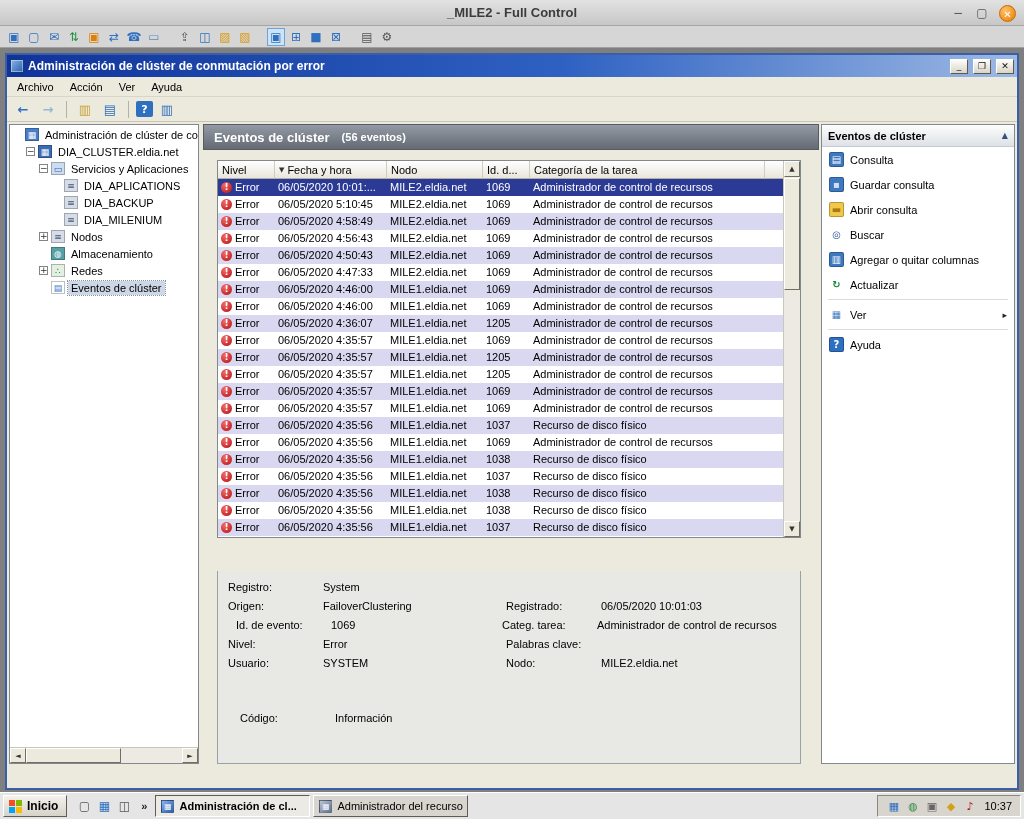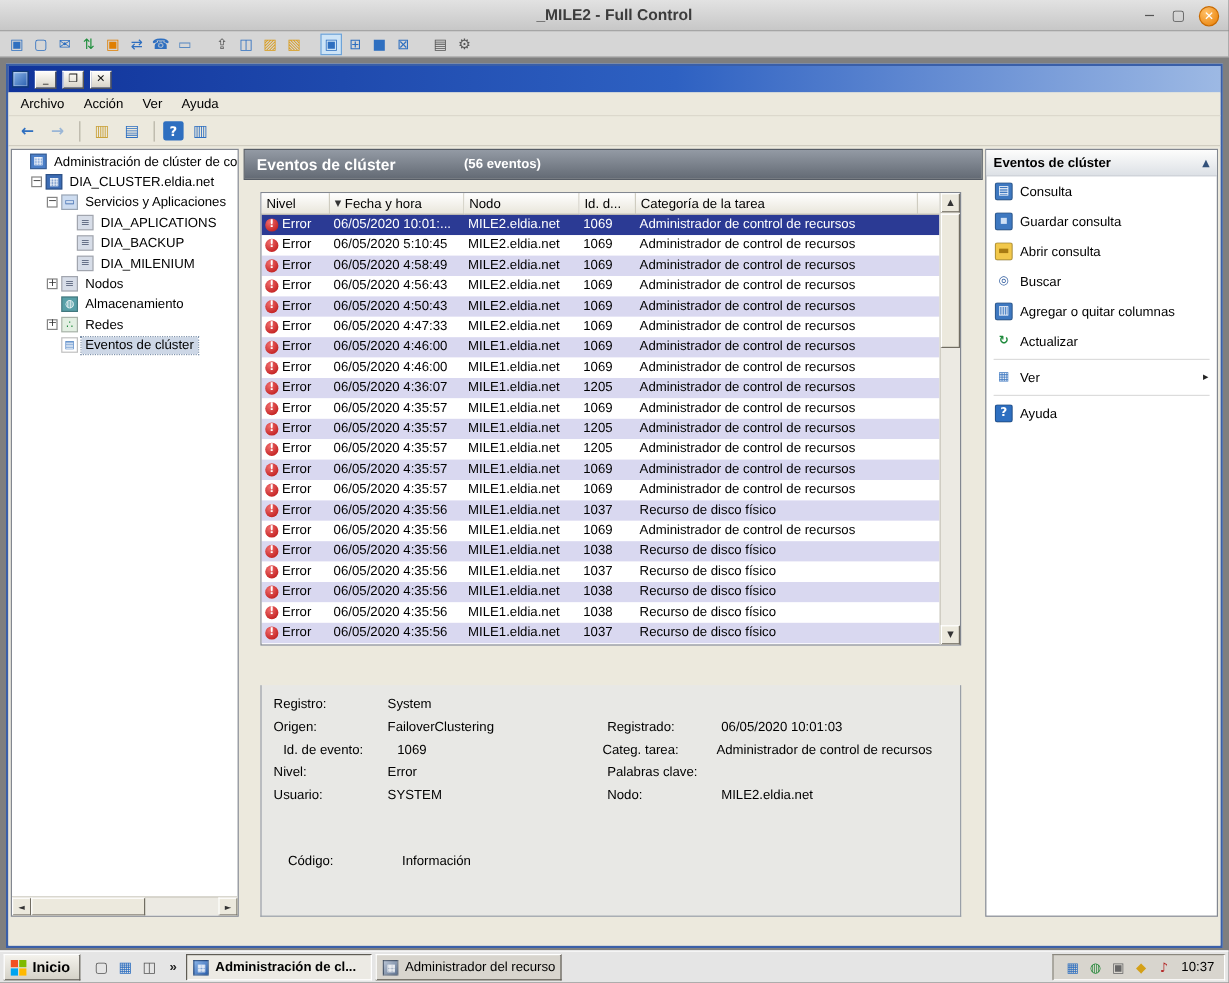--- a/index.html
+++ b/index.html
@@ -69,21 +69,21 @@
   .hbtn { width:16px; height:15px; flex:0 0 16px; }
   #hthumb { width:95px; height:15px; }
   #hspace { flex:1; }
 
   
   #center { position:absolute; left:196px; right:198px; top:2px; bottom:24px; }
   #center-header { position:absolute; left:0; right:0; top:0; height:26px;
     background:linear-gradient(#939aa4,#636a74); border:1px solid #565c65;
     display:flex; align-items:center; padding:0 10px; gap:12px; }
   #center-header .t { color:#fff; font-weight:bold; font-size:13px; }
-  #center-header .c { color:#fff; font-size:11px; font-weight:bold;margin-left:45px; }
+  #center-header .c { color:#fff; font-size:11px; font-weight:bold; }
 
   #table-wrap { position:absolute; left:14px; right:18px; top:36px; height:378px;
     background:#fff; border:1px solid #828790; }
   #table-head { position:absolute; top:0; left:0; right:17px; height:18px; display:flex; }
   .th { background:linear-gradient(#ffffff,#e9e6db); border-right:1px solid #cfccc0;
     border-bottom:1px solid #b3afa3; padding:0 4px; display:flex; align-items:center; gap:3px;
     color:#000; overflow:hidden; white-space:nowrap; flex-shrink:0; }
   .th.filler { flex:1; border-right:none; }
   .sort-arrow { font-size:7px; color:#333; font-family:"DejaVu Sans",sans-serif; }
   #table-body { position:absolute; top:18px; left:0; right:17px; bottom:0; overflow:hidden; }
@@ -190,20 +190,21 @@
         <span class="dw-gap"></span>
         <span class="dwi" style="color: rgb(85, 85, 85);">▤</span>
         <span class="dwi" style="color: rgb(85, 85, 85);">⚙</span>
       </div>
   </div>
 
   <div id="desktop">
     <div id="win">
       <div id="win-titlebar">
         <span class="win-icon"></span>
+        <span id="win-title">Administración de clúster de conmutación por error</span>
         <span class="win-btn">_</span>
         <span class="win-btn">❐</span>
         <span class="win-btn">✕</span>
       </div>
       <div id="menubar">
           <span class="menu-item">Archivo</span>
           <span class="menu-item">Acción</span>
           <span class="menu-item">Ver</span>
           <span class="menu-item">Ayuda</span>
         </div>

